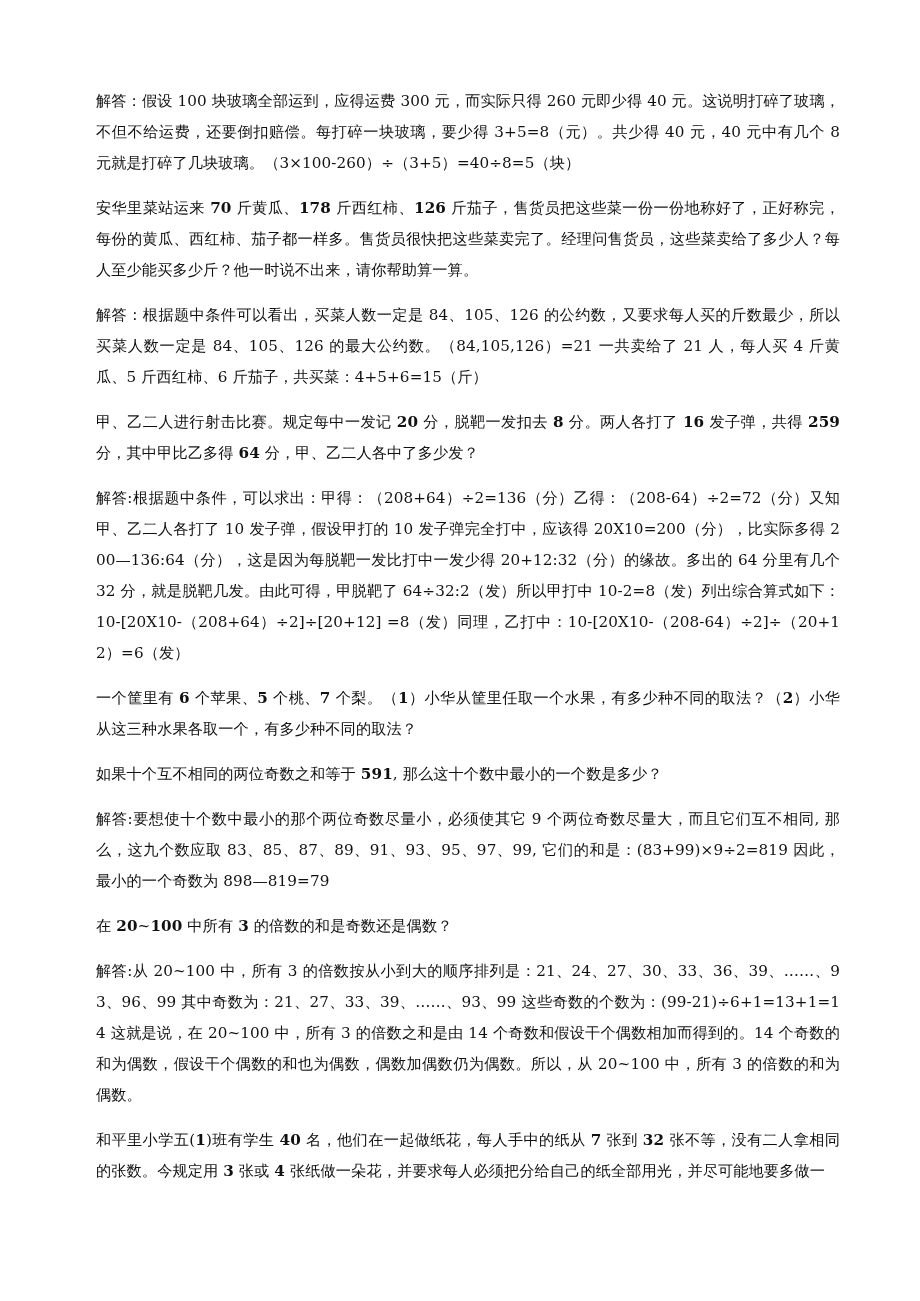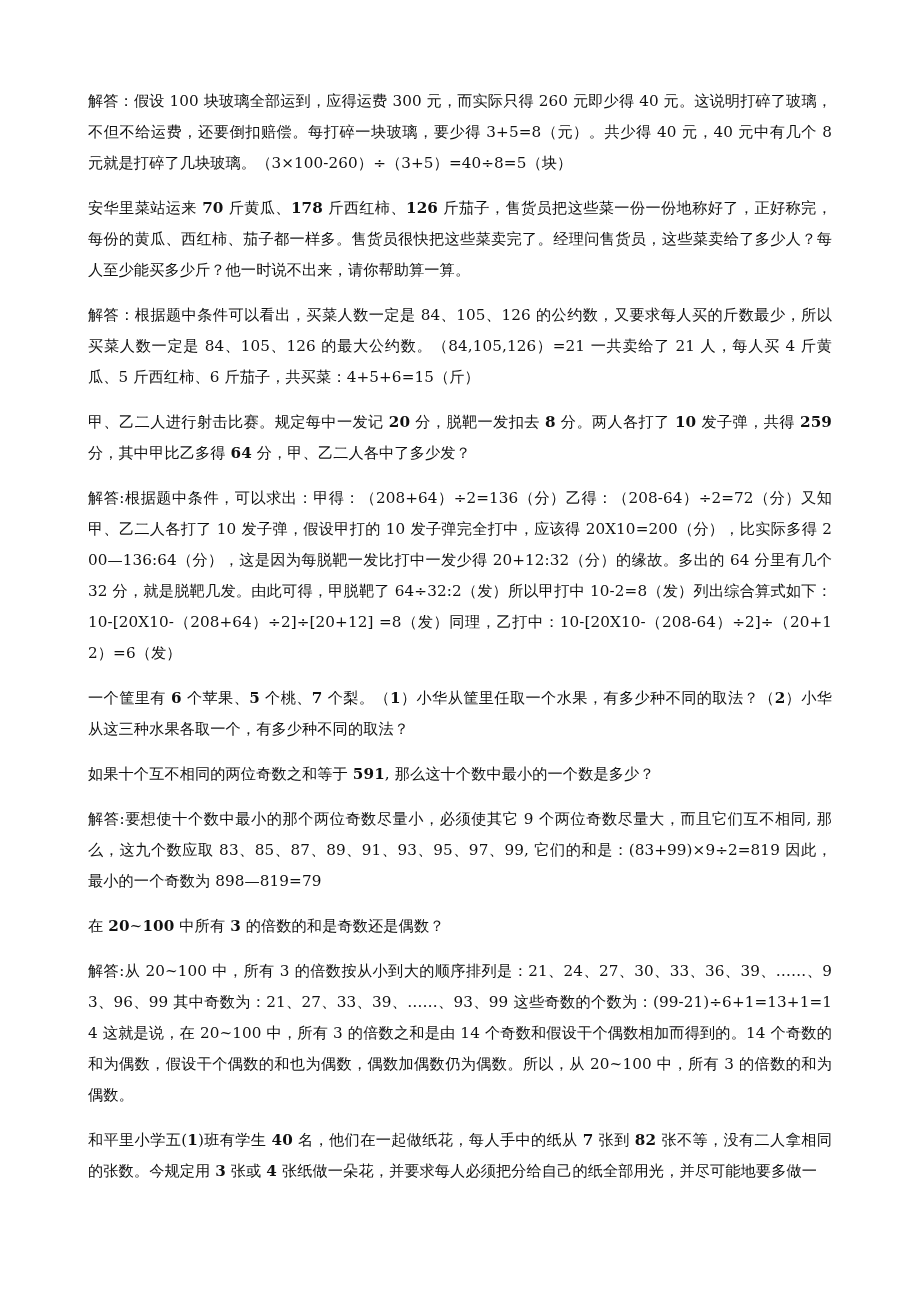--- a/index.html
+++ b/index.html
@@ -16,20 +16,21 @@
     -webkit-font-smoothing: antialiased;
   }
   .page {
     position: relative;
     width: 869px;
     height: 1301px;
     box-sizing: border-box;
     padding: 86px 88px 0 88px;
     background: #ffffff;
     overflow: hidden;
+    margin-left: 8px;
   }
   .doc-body {
     width: 744px;
   }
   p.para {
     margin: 0 0 14px 0;
     font-size: 15.2px;
     line-height: 31px;
     text-align: justify;
     text-justify: inter-ideograph;
@@ -51,22 +52,22 @@
   }
 </style>
 </head>
 <body>
 
 <div class="page">
   <div class="doc-body" id="doc-body">
       <p class="para answer">解答：假设 100 块玻璃全部运到，应得运费 300 元，而实际只得 260 元即少得 40 元。这说明打碎了玻璃，不但不给运费，还要倒扣赔偿。每打碎一块玻璃，要少得 3+5=8（元）。共少得 40 元，40 元中有几个 8 元就是打碎了几块玻璃。（3×100-260）÷（3+5）=40÷8=5（块）</p>
       <p class="para question">安华里菜站运来 <span class="num">70</span> 斤黄瓜、<span class="num">178</span> 斤西红柿、<span class="num">126</span> 斤茄子，售货员把这些菜一份一份地称好了，正好称完，每份的黄瓜、西红柿、茄子都一样多。售货员很快把这些菜卖完了。经理问售货员，这些菜卖给了多少人？每人至少能买多少斤？他一时说不出来，请你帮助算一算。</p>
       <p class="para answer">解答：根据题中条件可以看出，买菜人数一定是 84、105、126 的公约数，又要求每人买的斤数最少，所以买菜人数一定是 84、105、126 的最大公约数。（84,105,126）=21 一共卖给了 21 人，每人买 4 斤黄瓜、5 斤西红柿、6 斤茄子，共买菜：4+5+6=15（斤）</p>
-      <p class="para question">甲、乙二人进行射击比赛。规定每中一发记 <span class="num">20</span> 分，脱靶一发扣去 <span class="num">8</span> 分。两人各打了 <span class="num">10</span> 发子弹，共得 <span class="num">259</span> 分，其中甲比乙多得 <span class="num">64</span> 分，甲、乙二人各中了多少发？</p>
+      <p class="para question">甲、乙二人进行射击比赛。规定每中一发记 <span class="num">20</span> 分，脱靶一发扣去 <span class="num">8</span> 分。两人各打了 <span class="num">16</span> 发子弹，共得 <span class="num">259</span> 分，其中甲比乙多得 <span class="num">64</span> 分，甲、乙二人各中了多少发？</p>
       <p class="para answer">解答:根据题中条件，可以求出：甲得：（208+64）÷2=136（分）乙得：（208-64）÷2=72（分）又知甲、乙二人各打了 10 发子弹，假设甲打的 10 发子弹完全打中，应该得 20X10=200（分），比实际多得 200—136:64（分），这是因为每脱靶一发比打中一发少得 20+12:32（分）的缘故。多出的 64 分里有几个 32 分，就是脱靶几发。由此可得，甲脱靶了 64÷32:2（发）所以甲打中 10-2=8（发）列出综合算式如下：10-[20X10-（208+64）÷2]÷[20+12] =8（发）同理，乙打中：10-[20X10-（208-64）÷2]÷（20+12）=6（发）</p>
       <p class="para question">一个筐里有 <span class="num">6</span> 个苹果、<span class="num">5</span> 个桃、<span class="num">7</span> 个梨。（<span class="num">1</span>）小华从筐里任取一个水果，有多少种不同的取法？（<span class="num">2</span>）小华从这三种水果各取一个，有多少种不同的取法？</p>
       <p class="para question">如果十个互不相同的两位奇数之和等于 <span class="num">591</span>, 那么这十个数中最小的一个数是多少？</p>
       <p class="para answer">解答:要想使十个数中最小的那个两位奇数尽量小，必须使其它 9 个两位奇数尽量大，而且它们互不相同, 那么，这九个数应取 83、85、87、89、91、93、95、97、99, 它们的和是：(83+99)×9÷2=819 因此，最小的一个奇数为 898—819=79</p>
       <p class="para question">在 <span class="num">20</span>~<span class="num">100</span> 中所有 <span class="num">3</span> 的倍数的和是奇数还是偶数？</p>
       <p class="para answer">解答:从 20~100 中，所有 3 的倍数按从小到大的顺序排列是：21、24、27、30、33、36、39、……、93、96、99 其中奇数为：21、27、33、39、……、93、99 这些奇数的个数为：(99-21)÷6+1=13+1=14 这就是说，在 20~100 中，所有 3 的倍数之和是由 14 个奇数和假设干个偶数相加而得到的。14 个奇数的和为偶数，假设干个偶数的和也为偶数，偶数加偶数仍为偶数。所以，从 20~100 中，所有 3 的倍数的和为偶数。</p>
-      <p class="para question">和平里小学五(<span class="num">1</span>)班有学生 <span class="num">40</span> 名，他们在一起做纸花，每人手中的纸从 <span class="num">7</span> 张到 <span class="num">82</span> 张不等，没有二人拿相同的张数。今规定用 <span class="num">3</span> 张或 <span class="num">4</span> 张纸做一朵花，并要求每人必须把分给自己的纸全部用光，并尽可能地要多做一</p>
+      <p class="para question">和平里小学五(<span class="num">1</span>)班有学生 <span class="num">40</span> 名，他们在一起做纸花，每人手中的纸从 <span class="num">7</span> 张到 <span class="num">32</span> 张不等，没有二人拿相同的张数。今规定用 <span class="num">3</span> 张或 <span class="num">4</span> 张纸做一朵花，并要求每人必须把分给自己的纸全部用光，并尽可能地要多做一</p>
     </div>
 </div>
 
 </body></html>

